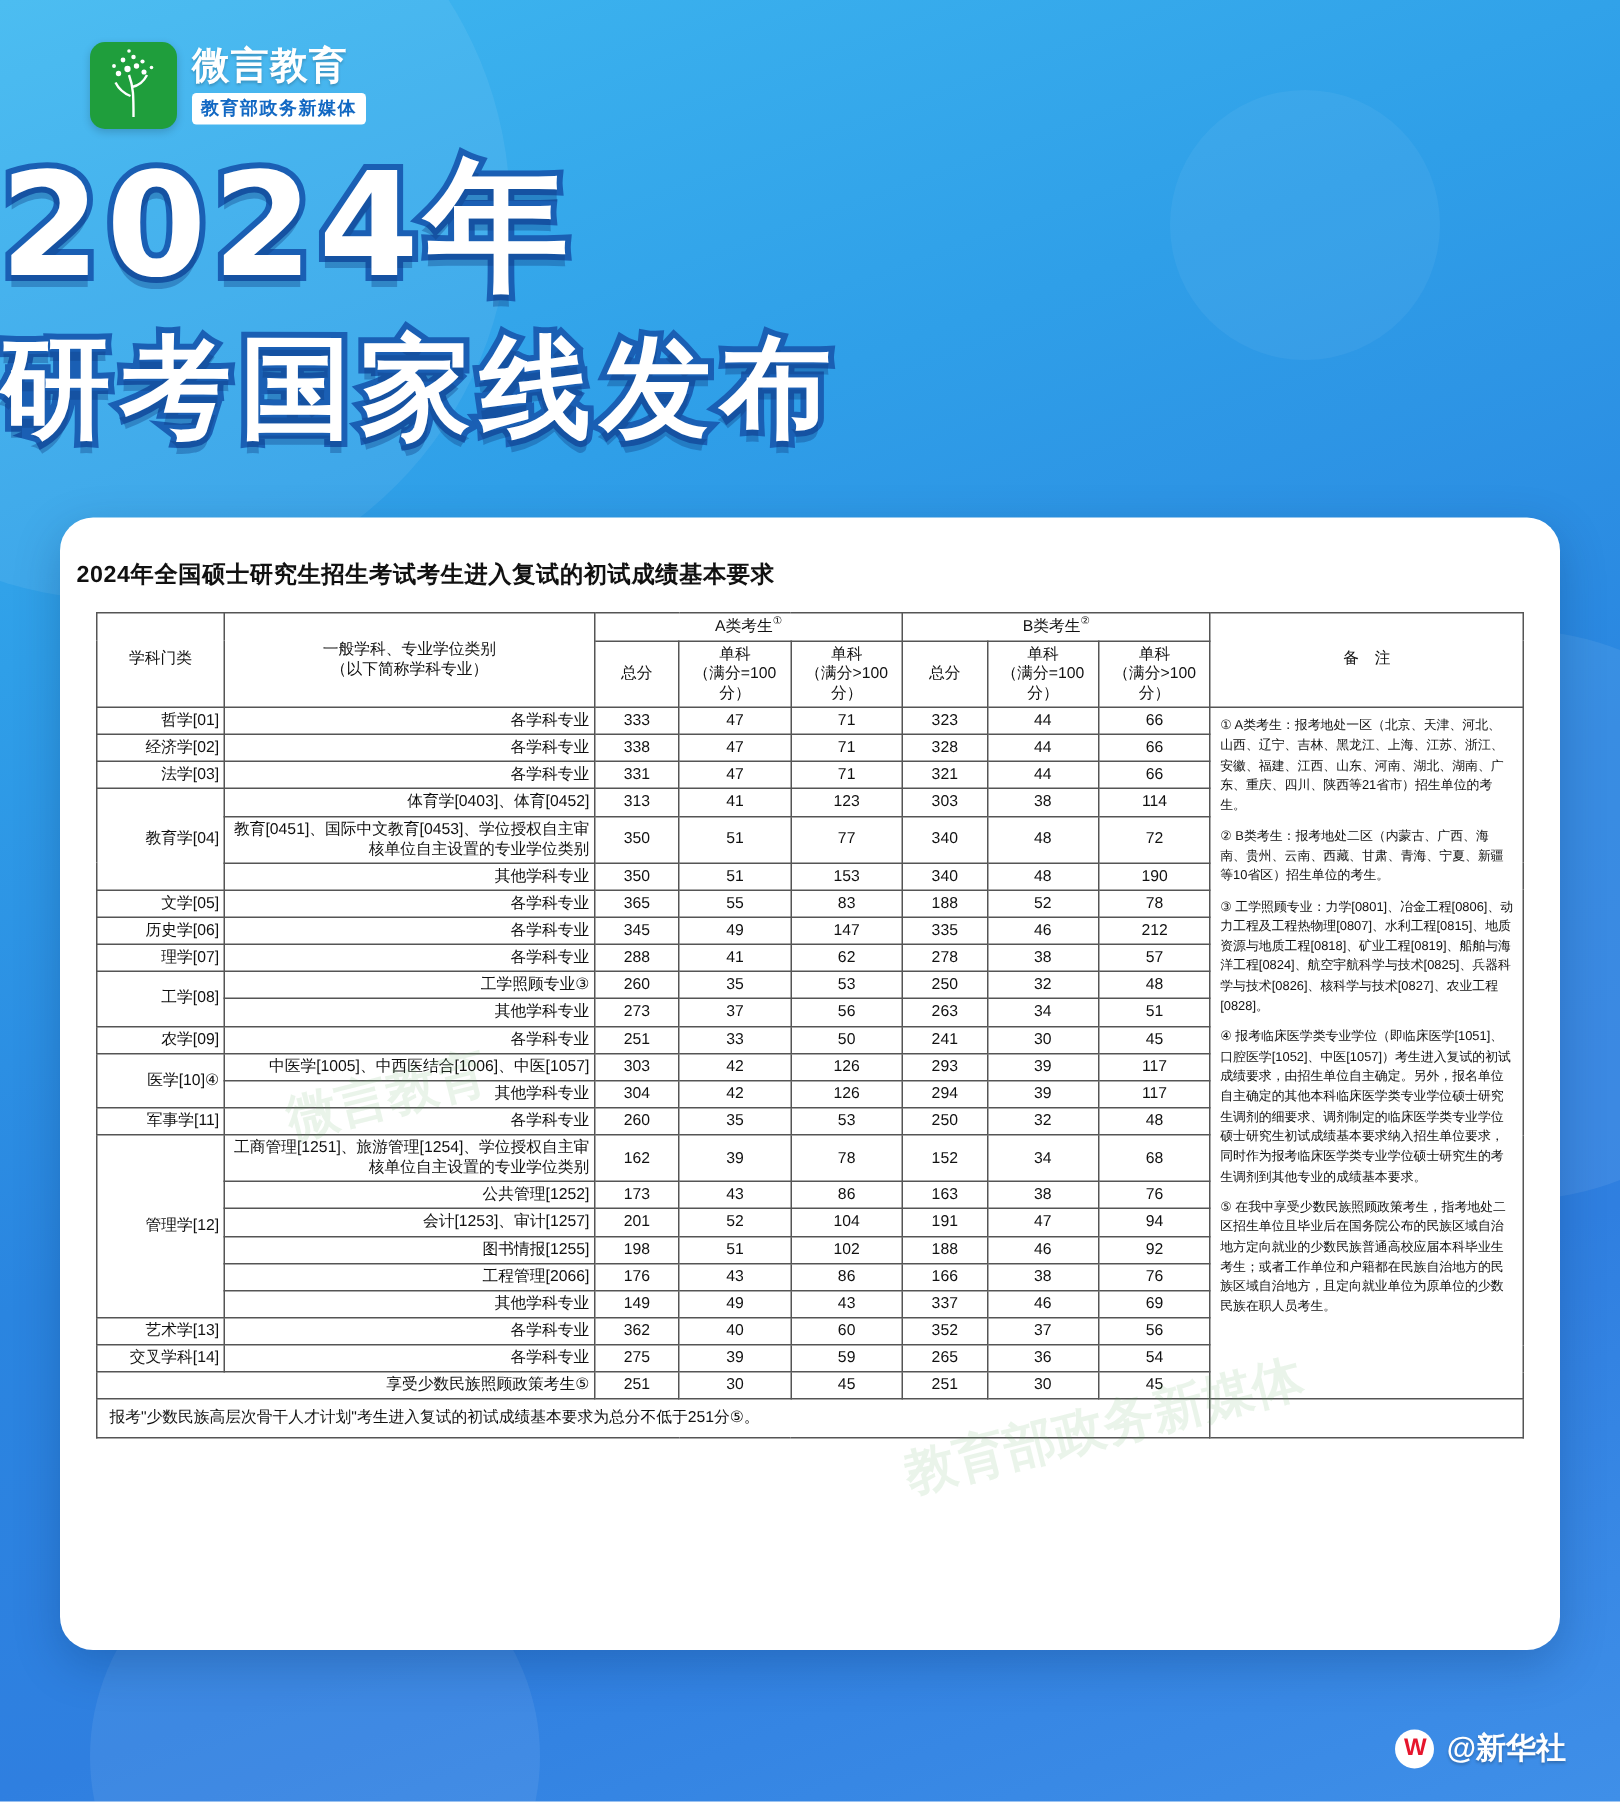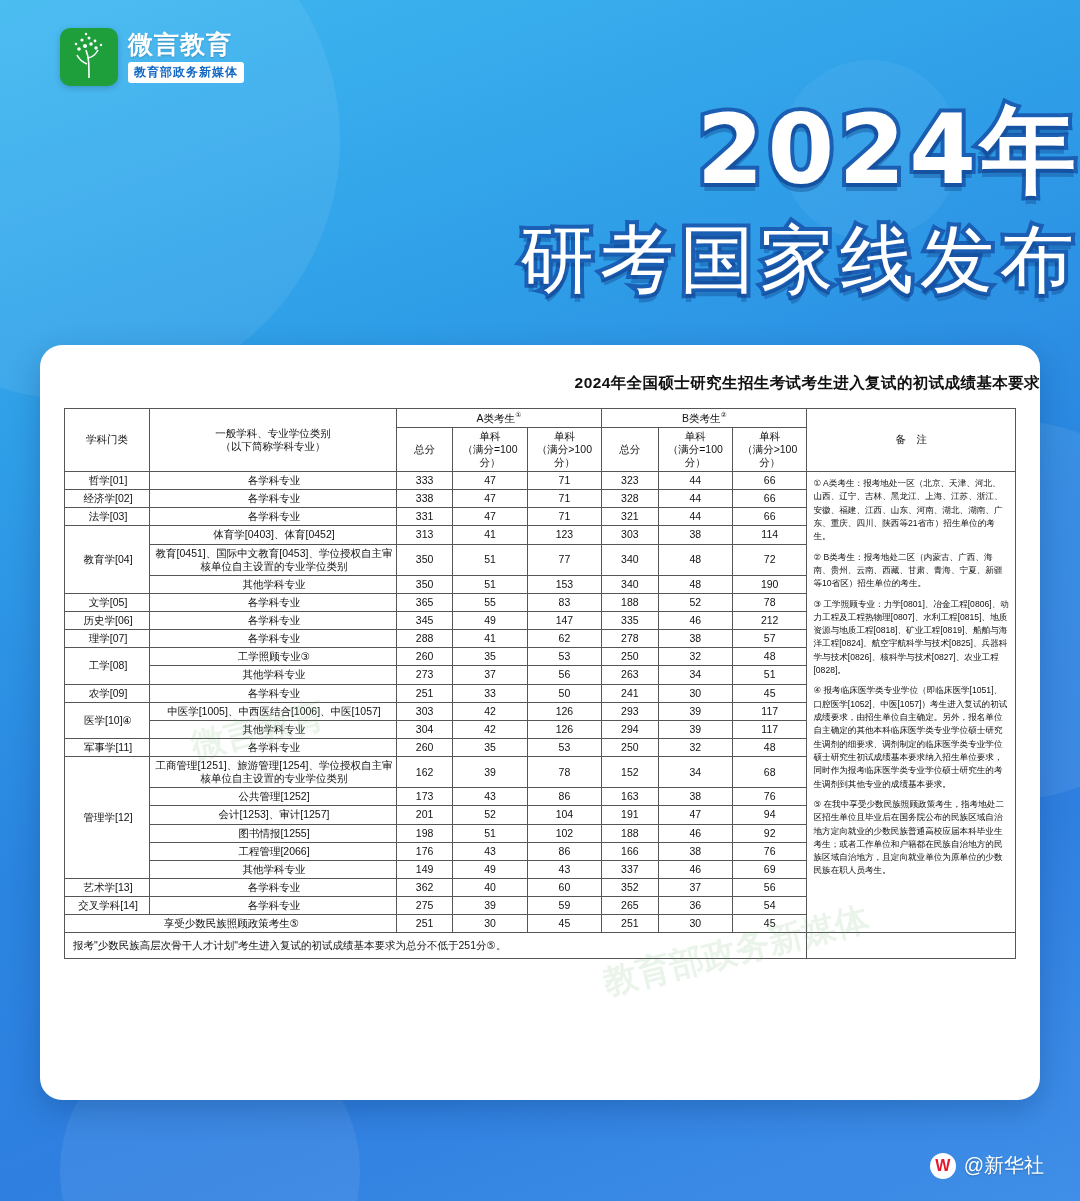--- a/index.html
+++ b/index.html
@@ -17,73 +17,73 @@
 
   
   .logo{position:absolute;left:60px;top:28px;display:flex;align-items:center;gap:10px;}
   .logo-mark{width:58px;height:58px;border-radius:10px;background:#1f9e3c;position:relative;box-shadow:0 2px 6px rgba(0,0,0,.18);}
   .logo-mark .dandelion{position:absolute;left:0;top:0;width:100%;height:100%;}
   .logo-text{display:flex;flex-direction:column;justify-content:center;}
   .logo-main{color:#fff;font-size:25px;font-weight:bold;letter-spacing:1px;line-height:1.1;text-shadow:0 1px 2px rgba(0,0,0,.2);}
   .logo-sub{margin-top:4px;background:#fff;color:#1268c3;font-size:12px;padding:2px 6px;border-radius:3px;letter-spacing:1px;font-weight:bold;}
 
   
-  .title-wrap{position:absolute;top:100px;left:0;width:100%;text-align:right;}
+  .title-wrap{position:absolute;top:100px;left:0;width:100%;text-align:left;}
   .title-1{
     font-family:"DejaVu Sans",sans-serif;
     font-size:96px;font-weight:bold;color:#ffffff;letter-spacing:4px;
     -webkit-text-stroke:8px #1a5fb4;
     paint-order:stroke fill;
     text-shadow:0 8px 0 rgba(14,60,130,.35);
     line-height:1.05;
   }
   .title-2{
     font-family:"DejaVu Sans",sans-serif;
-    font-size:74px;font-weight:normal;color:#ffffff;letter-spacing:6px;
+    font-size:74px;font-weight:bold;color:#ffffff;letter-spacing:6px;
     -webkit-text-stroke:8px #1a5fb4;
     paint-order:stroke fill;
     text-shadow:0 8px 0 rgba(14,60,130,.35);
     margin-top:18px;line-height:1.1;
   }
 
   
   .card{
     position:absolute;left:40px;top:345px;width:1000px;height:755px;
     background:#fff;border-radius:22px;box-shadow:0 10px 30px rgba(0,40,90,.25);
     padding:0;box-sizing:border-box;
   }
   .card-title{
-    text-align:right;font-size:15.5px;font-weight:bold;color:#111;
+    text-align:left;font-size:15.5px;font-weight:bold;color:#111;
     padding-top:28px;padding-bottom:14px;letter-spacing:.4px;margin-left:11px;
   }
   .table-area{padding:0 24px;position:relative;}
   table{border-collapse:collapse;width:100%;table-layout:fixed;font-size:10.5px;color:#111;}
   table,th,td{border:1px solid #555;}
   th,td{padding:2px 3px;text-align:center;vertical-align:middle;line-height:1.25;}
-  td.lft{text-align:center;padding-left:5px;}
+  td.lft{text-align:right;padding-left:5px;}
   .hrow th{font-size:10.5px;font-weight:normal;}
   .hdr-cat{width:80px;}
   .hdr-major{width:232px;}
   .col-score{width:53px;}
   .col-sub{width:70px;}
   .col-note{width:196px;}
   .note-cell{font-size:8.6px;line-height:1.55;text-align:left;vertical-align:top;padding:5px 6px;color:#111;}
   .note-cell p{margin:0 0 7px 0;}
   .footer-row td{text-align:left;font-size:10.5px;padding:6px 8px;}
   sup{font-size:7px;vertical-align:super;}
 
   
   .wm{position:absolute;color:rgba(90,170,90,.13);font-size:34px;font-weight:bold;white-space:nowrap;transform:rotate(-14deg);pointer-events:none;}
   .wm1{left:150px;top:300px;}
   .wm2{left:560px;top:520px;}
 
   
   .bottom{position:absolute;right:36px;bottom:22px;display:flex;align-items:center;gap:8px;}
   .weibo-ico{width:26px;height:26px;border-radius:50%;background:#fff;display:flex;align-items:center;justify-content:center;color:#e6162d;font-size:16px;font-weight:bold;}
-  .bottom-text{color:#fff;font-size:20px;font-weight:normal;text-shadow:0 1px 2px rgba(0,0,0,.25);}
+  .bottom-text{color:#fff;font-size:20px;font-weight:bold;text-shadow:0 1px 2px rgba(0,0,0,.25);}
 </style>
 </head>
 <body>
 
 <div class="bg-deco d1"></div>
 <div class="bg-deco d2"></div>
 <div class="bg-deco d3"></div>
 <div class="bg-deco d4"></div>
 
 <div class="logo">

